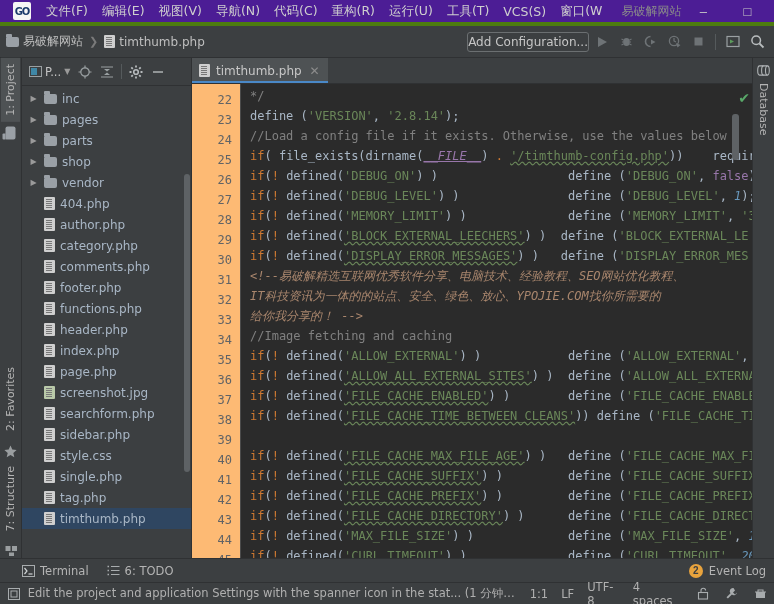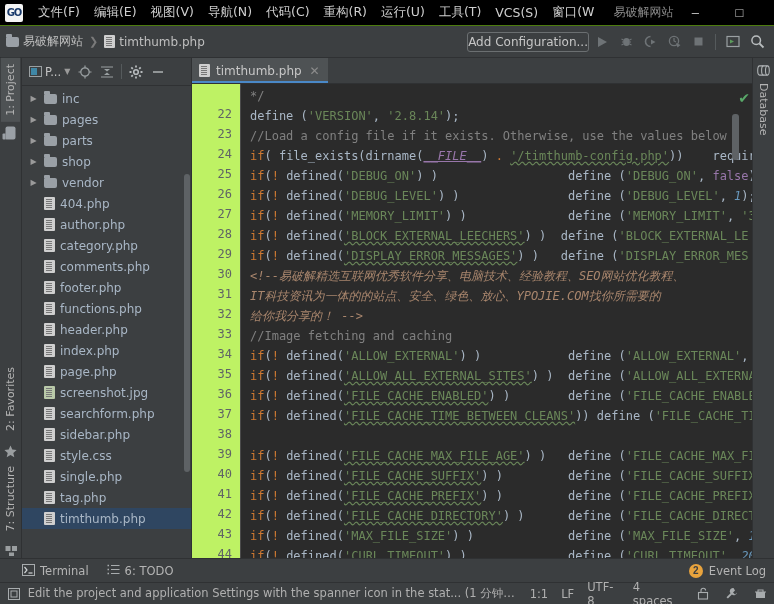--- a/index.html
+++ b/index.html
@@ -7,22 +7,22 @@
     width: 774px; height: 604px;
     background: #3c3f41;
     font-family: "Liberation Sans", sans-serif;
     overflow: hidden;
     -webkit-font-smoothing: antialiased;
   }
   .app { width: 774px; height: 604px; display: flex; flex-direction: column;
          background: #3c3f41; color: #bbbbbb; }
 
   
-  .menubar { height: 26px; background: #000000; display: flex; align-items: center;
-             flex: none; border-bottom: 1px solid #4d7c0f; }
+  .menubar { height: 26px; background: #4c1d95; display: flex; align-items: center;
+             flex: none; border-bottom: 4px solid #4d7c0f; padding-left: 8px; }
   .logo { width: 18px; height: 18px; margin: 0 8px 0 5px; background: #f5f5f5;
           border-radius: 2px; position: relative; flex: none;
           display:flex; align-items:center; justify-content:center; }
   .logo .eyes { font-size: 10px; color: #1a3a6b; font-weight: bold; letter-spacing:-1px;
                 font-family:"DejaVu Sans", sans-serif; }
   .menu-items { display: flex; align-items: center; flex: 1; gap: 0px; }
   .menu-item { font-size: 12.5px; color: #cfcfcf; padding: 3px 7px; white-space: nowrap;
                font-family: "DejaVu Sans", sans-serif; }
   .win-title { font-size: 12px; color: #8a8a8a; margin-left: 12px; white-space:nowrap;
                font-family: "DejaVu Sans", sans-serif; }
@@ -100,22 +100,22 @@
   .tabbar { height: 26px; background: #3c3f41; display: flex; align-items: stretch;
             flex: none; border-bottom: 1px solid #2f3133; }
   .etab { display: flex; align-items: center; gap: 6px; padding: 0 8px 0 7px;
           font-size: 12px; color: #c7c7c7; background: #4e5254; position: relative;
           font-family: "DejaVu Sans", sans-serif; }
   .etab.active:after { content:""; position:absolute; left:0; right:0; bottom:0;
           height: 2px; background: #4a88c7; }
   .etab .x { color: #8d8d8d; font-size: 12px; margin-left: 2px; }
   .editor-area { flex: 1; display: flex; position: relative; overflow: hidden;
                  background: #2b2b2b; }
-  .gutter { width: 48px; background: #bef264; flex: none; text-align: right;
-            padding-right: 8px; padding-top: 20px; }
+  .gutter { width: 48px; background: #fdba74; flex: none; text-align: right;
+            padding-right: 8px; padding-top: 6px; }
   .gln { height: 20px; line-height: 20px; font-size: 12px; color: #606366;
          font-family: "DejaVu Sans Mono", monospace; }
   .gutter-edge { width: 1px; background: #4b4b4b; flex:none; }
   .code { flex: 1; padding-top: 2px; padding-left: 9px; overflow: hidden;
           white-space: pre; font-family: "DejaVu Sans Mono", monospace;
           font-size: 12px; }
   .cl { height: 20px; line-height: 20px; }
   .kw   { color: #cc7832; }
   .str  { color: #6a8759; }
   .num  { color: #6897bb; font-style: italic; }
@@ -127,21 +127,21 @@
   .plain{ color: #a9b7c6; }
   .sqg  { text-decoration: underline; text-decoration-style: wavy;
           text-decoration-color: #6a8759; }
   .ed-scroll { position: absolute; right: 13px; top: 30px; width: 7px; height: 46px;
                background: #5e6265; border-radius: 3px; }
   .ed-mark { position: absolute; right: 2px; top: 6px; color: #59a869; font-size: 14px; }
 
   
   .botbar { height: 24px; background: #3c3f41; display: flex; align-items: center;
             flex: none; padding-left: 22px; border-top: 1px solid #2f3133; gap: 18px; }
-  .botitem { display: flex; gap: 5px; font-size: 11.5px;
+  .botitem { display: flex; align-items: center; gap: 5px; font-size: 11.5px;
              color: #b4b4b4; font-family: "DejaVu Sans", sans-serif; }
   .bot-right { margin-left: auto; display: flex; align-items: center; gap: 6px;
                padding-right: 8px; }
   .badge { width: 14px; height: 14px; border-radius: 50%; background: #e8a33d;
            color: #3c3f41; font-size: 10px; font-weight: bold; display: flex;
            align-items: center; justify-content: center; }
 
   
   .status { height: 22px; background: #3c3f41; display: flex; align-items: center;
             flex: none; border-top: 1px solid #2f3133; padding: 0 6px; gap: 6px;

